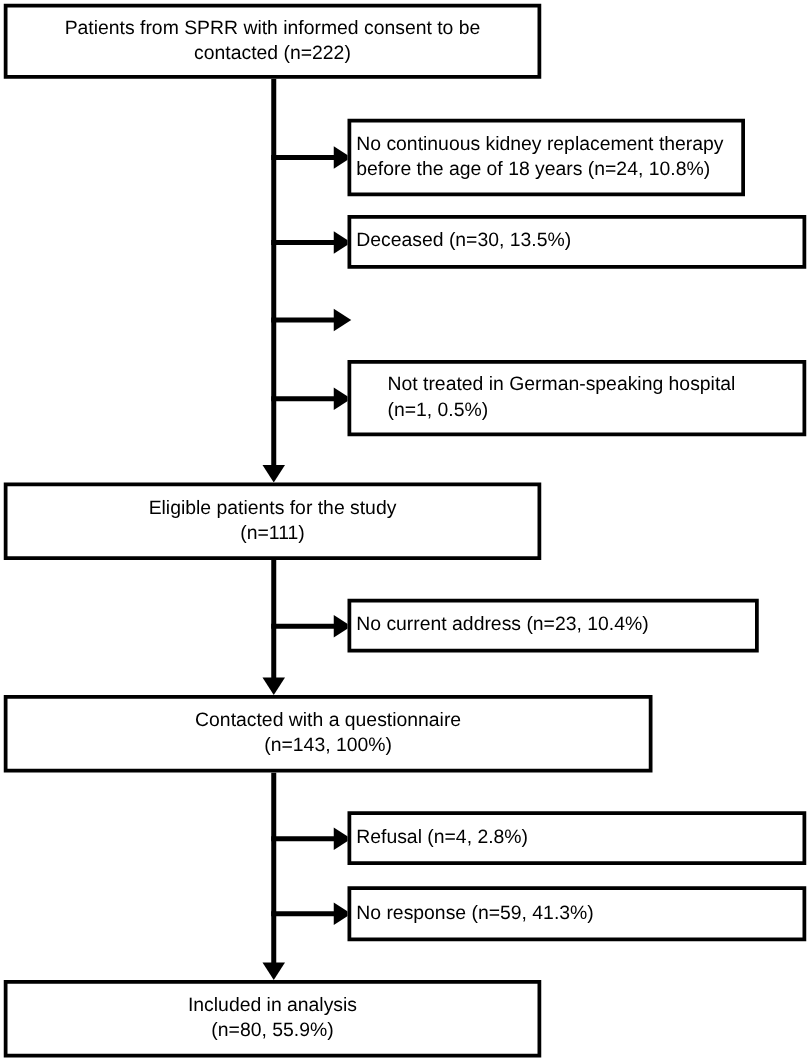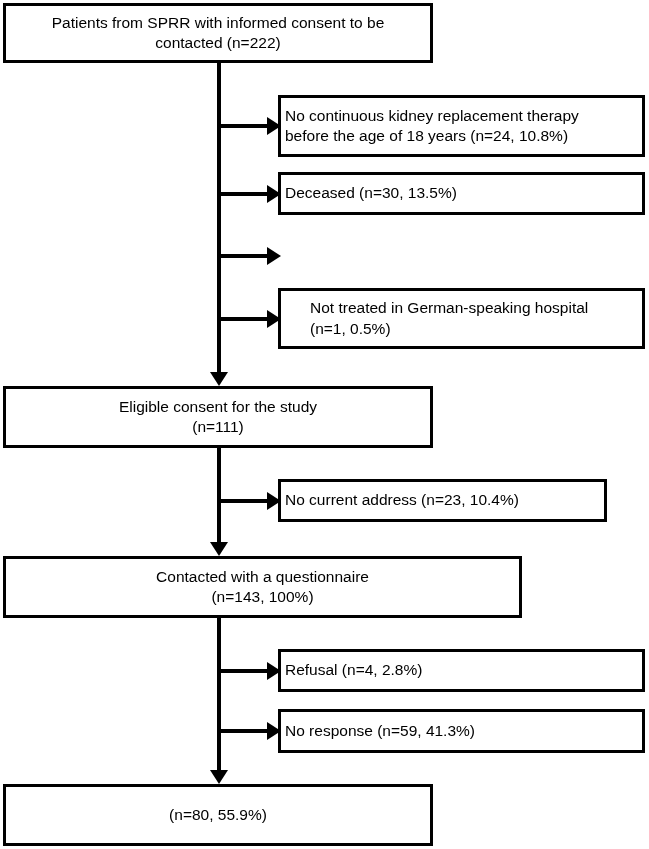--- a/index.html
+++ b/index.html
@@ -76,21 +76,21 @@
   <div class="node main" style="left:3px; top:3px; width:430px; height:60px;">
     <span class="line">Patients from SPRR with informed consent to be</span>
     <span class="line">contacted (n=222)</span>
   </div>
 
   <div class="connector vline" style="left:217px; top:63px; height:313px;"></div>
   <div class="arrow-down" style="left:210px; top:372px;"></div>
 
   <div class="connector hline" style="left:217px; top:124px; width:56px;"></div>
   <div class="arrow-right" style="left:267px; top:117px;"></div>
-  <div class="node excl" style="left:278px; top:95px; width:367px; height:62px;">
+  <div class="node excl" style="left:278px; top:95px; width:318px; height:62px;">
     <span class="line">No continuous kidney replacement therapy</span>
     <span class="line">before the age of 18 years (n=24, 10.8%)</span>
   </div>
 
   <div class="connector hline" style="left:217px; top:192px; width:56px;"></div>
   <div class="arrow-right" style="left:267px; top:185px;"></div>
   <div class="node excl" style="left:278px; top:172px; width:367px; height:43px;">
     <span class="line">Deceased (n=30, 13.5%)</span>
   </div>
 
@@ -98,21 +98,21 @@
   <div class="arrow-right" style="left:267px; top:247px;"></div>
 
   <div class="connector hline" style="left:217px; top:317px; width:56px;"></div>
   <div class="arrow-right" style="left:267px; top:310px;"></div>
   <div class="node excl" style="left:278px; top:288px; width:367px; height:61px;padding-left:29px;">
     <span class="line">Not treated in German-speaking hospital</span>
     <span class="line">(n=1, 0.5%)</span>
   </div>
 
   <div class="node main" style="left:3px; top:386px; width:430px; height:62px;">
-    <span class="line">Eligible consent for the study</span>
+    <span class="line">Eligible patients for the study</span>
     <span class="line">(n=111)</span>
   </div>
 
   <div class="connector vline" style="left:217px; top:448px; height:98px;"></div>
   <div class="arrow-down" style="left:210px; top:542px;"></div>
 
   <div class="connector hline" style="left:217px; top:499px; width:56px;"></div>
   <div class="arrow-right" style="left:267px; top:492px;"></div>
   <div class="node excl" style="left:278px; top:479px; width:329px; height:43px;">
     <span class="line">No current address (n=23, 10.4%)</span>
@@ -132,16 +132,17 @@
     <span class="line">Refusal (n=4, 2.8%)</span>
   </div>
 
   <div class="connector hline" style="left:217px; top:729px; width:56px;"></div>
   <div class="arrow-right" style="left:267px; top:722px;"></div>
   <div class="node excl" style="left:278px; top:709px; width:367px; height:44px;">
     <span class="line">No response (n=59, 41.3%)</span>
   </div>
 
   <div class="node main" style="left:3px; top:784px; width:430px; height:62px;">
+    <span class="line">Included in analysis</span>
     <span class="line">(n=80, 55.9%)</span>
   </div>
 
 </div>
 
 </body></html>

